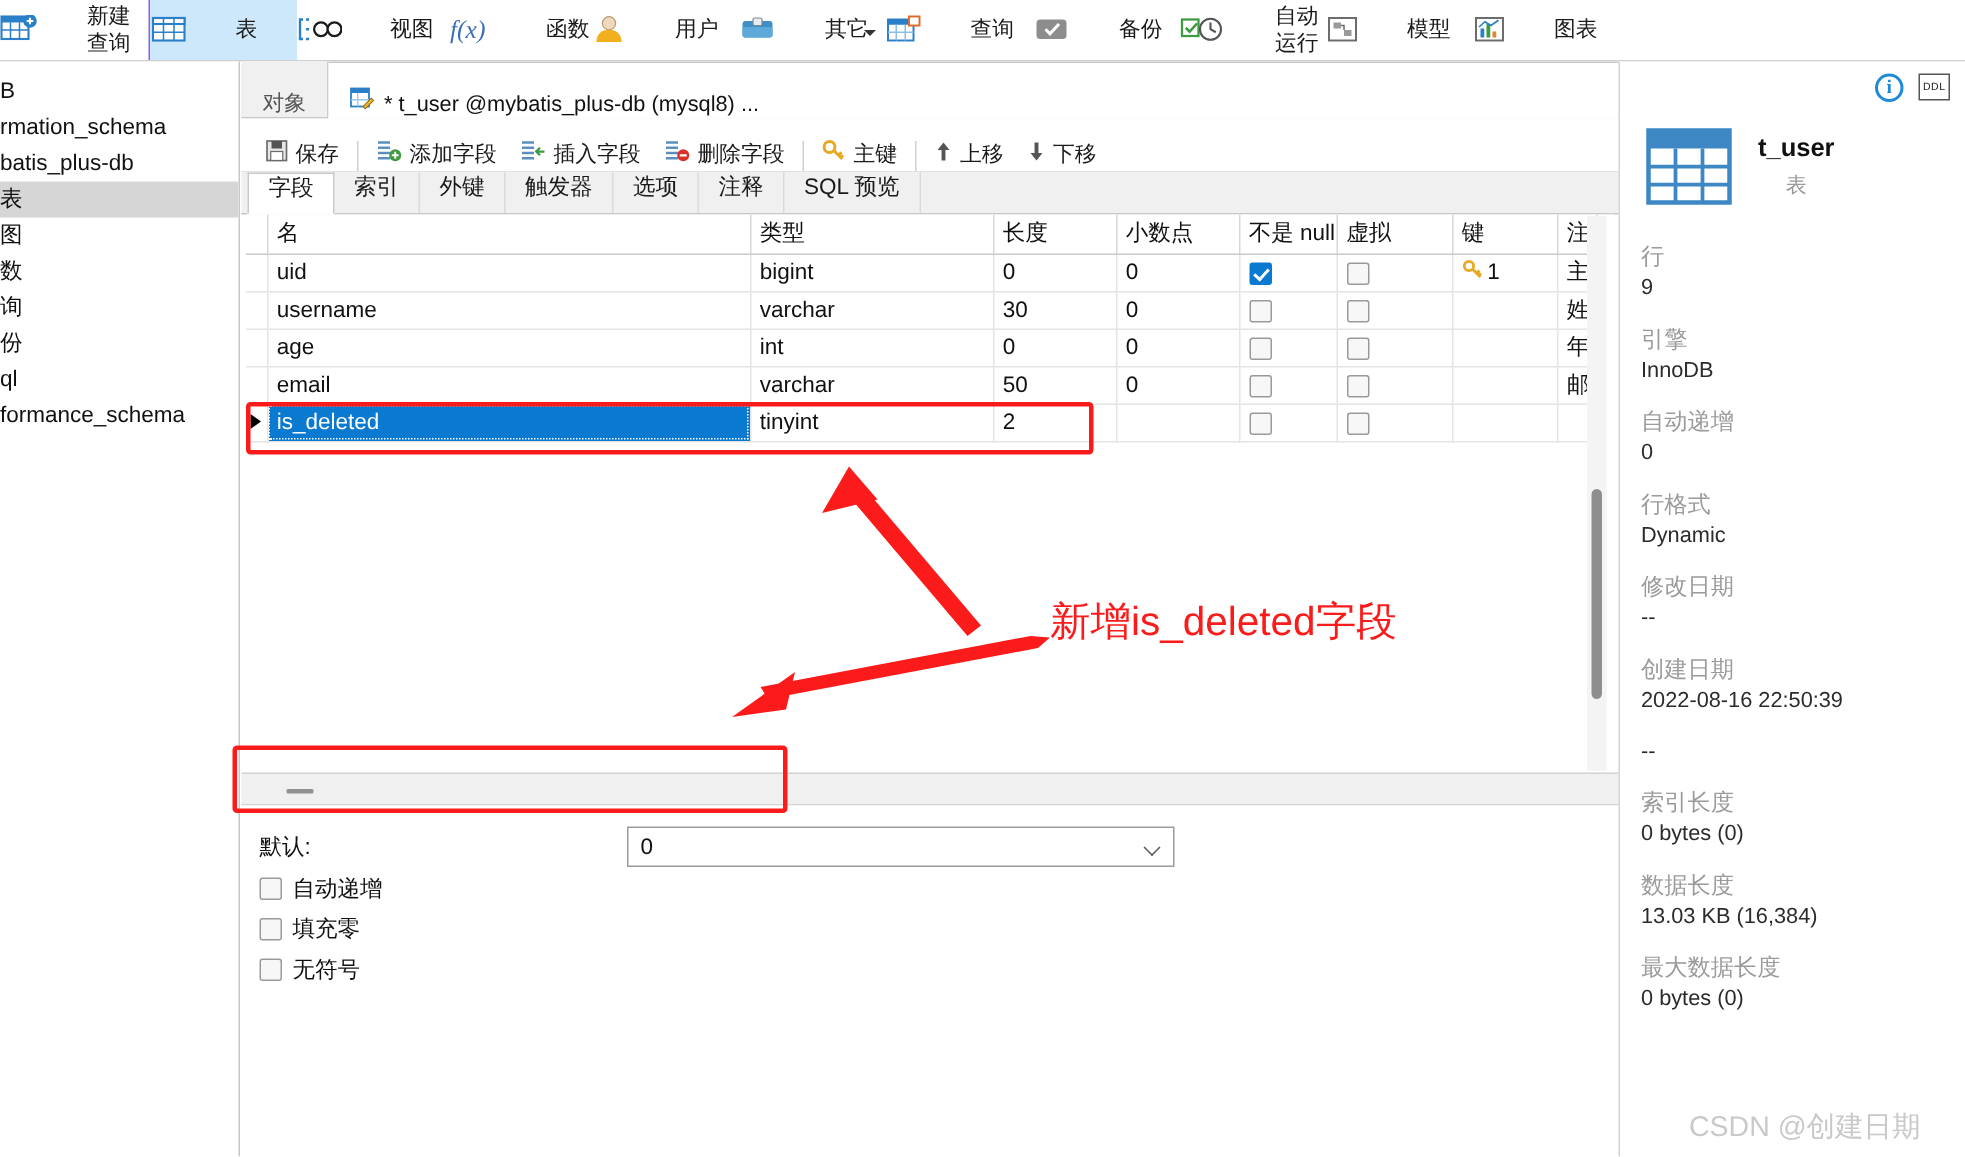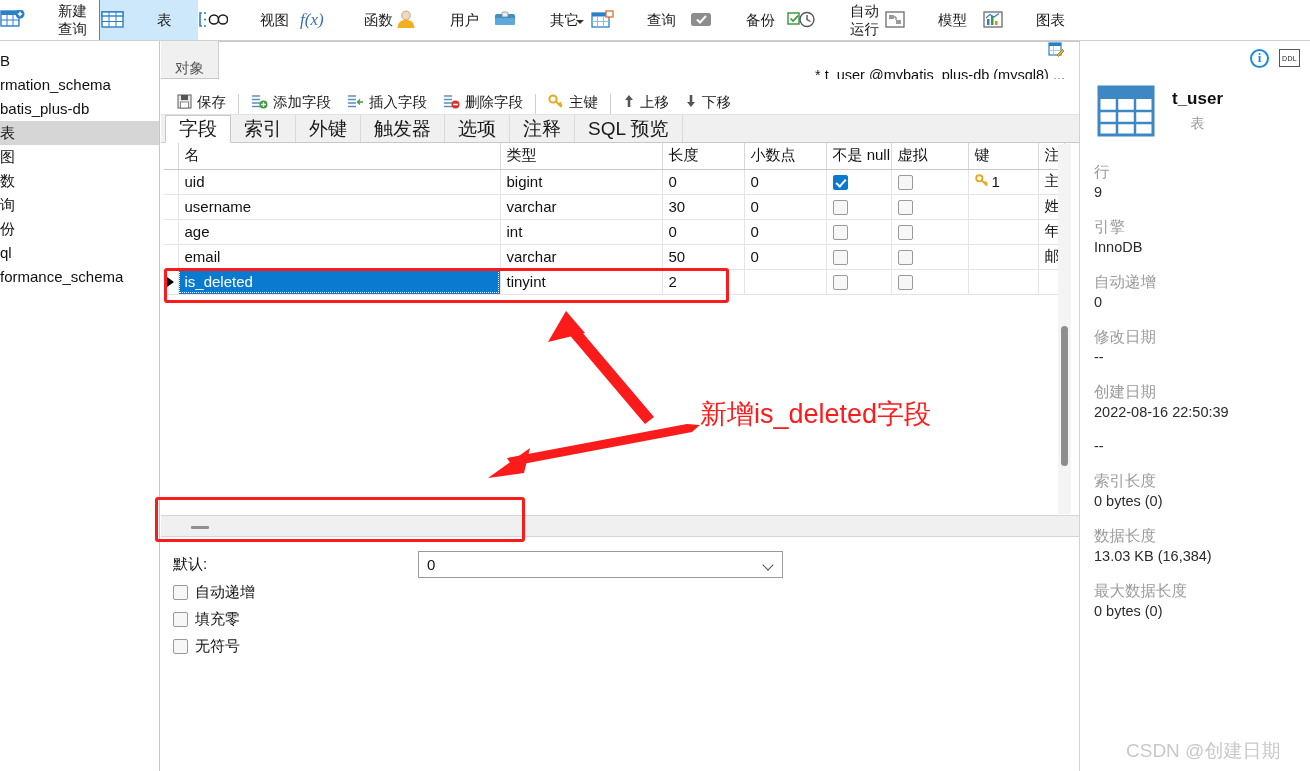--- a/index.html
+++ b/index.html
@@ -86,21 +86,20 @@
     border-right: 1px solid #cdcdcd;
     font-size: 14.5px; color: #555;
     cursor: default;
   }
   .doctab.active {
     background: #ffffff;
     color: #111;
     border-top: 1px solid #c8c8c8;
     border-bottom: 1px solid #ffffff;
     margin-bottom: -1px;
-    flex-direction: column;
   }
   .doctab.wide { flex: 1; border-right: none; }
 
   
   .acttoolbar {
     position: absolute; left: 0; top: 38px; width: 918px; height: 36px;
     background: #ffffff;
     display: flex; align-items: flex-end;
     padding-left: 8px;
     border-bottom: 1px solid #e2e2e2;
@@ -116,23 +115,23 @@
 
   
   .subtabs {
     position: absolute; left: 0; top: 74px; width: 918px; height: 28px;
     background: #f0f0f0;
     border-bottom: 1px solid #c8c8c8;
     display: flex; align-items: stretch;
     padding-left: 4px;
   }
   .subtab {
-    display: flex; align-items: flex-end;
+    display: flex; align-items: flex-start;
     padding: 0 13px;
-    font-size: 19px; color: #1a1a1a;
+    font-size: 15px; color: #1a1a1a;
     cursor: default;
     border-right: 1px solid #dadada;
   }
   .subtab.active {
     background: #ffffff;
     border-top: 1px solid #c8c8c8;
     border-left: 1px solid #c8c8c8;
     border-right: 1px solid #c8c8c8;
     border-bottom: 1px solid #ffffff;
     margin-bottom: -1px;
@@ -739,20 +738,24 @@
       </div>
       <div class="rp-field">
         <div class="rp-key">引擎</div>
         <div class="rp-val">InnoDB</div>
       </div>
       <div class="rp-field">
         <div class="rp-key">自动递增</div>
         <div class="rp-val">0</div>
       </div>
       <div class="rp-field">
+        <div class="rp-key">行格式</div>
+        <div class="rp-val">Dynamic</div>
+      </div>
+      <div class="rp-field">
         <div class="rp-key">修改日期</div>
         <div class="rp-val">--</div>
       </div>
       <div class="rp-field">
         <div class="rp-key">创建日期</div>
         <div class="rp-val">2022-08-16 22:50:39</div>
       </div>
       <div class="rp-field">
         <div class="rp-val">--</div>
       </div>

